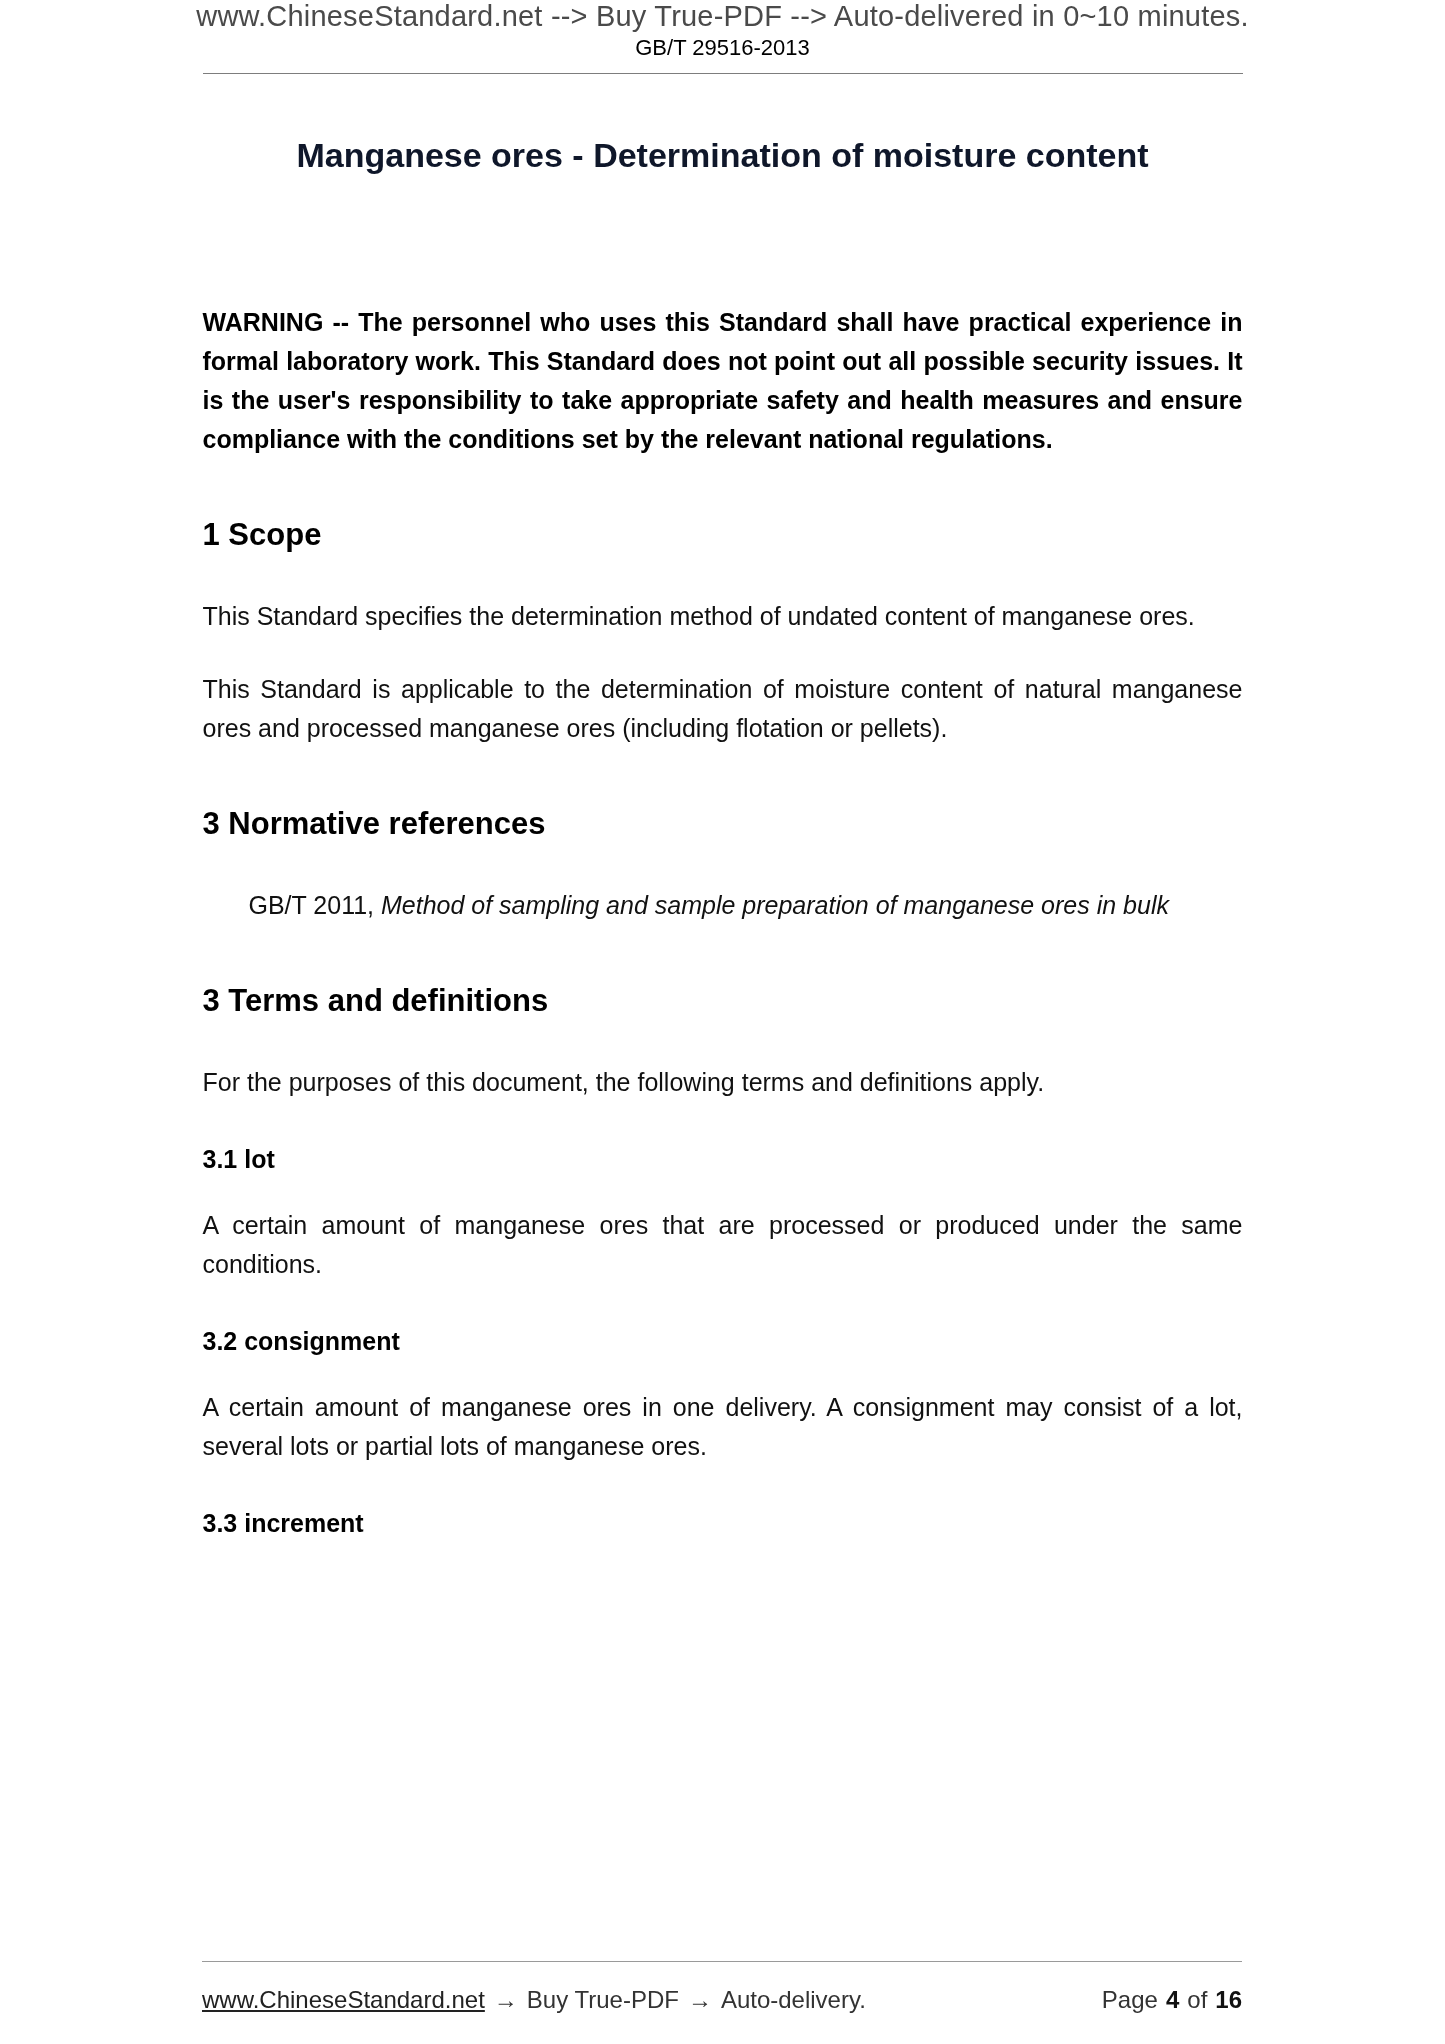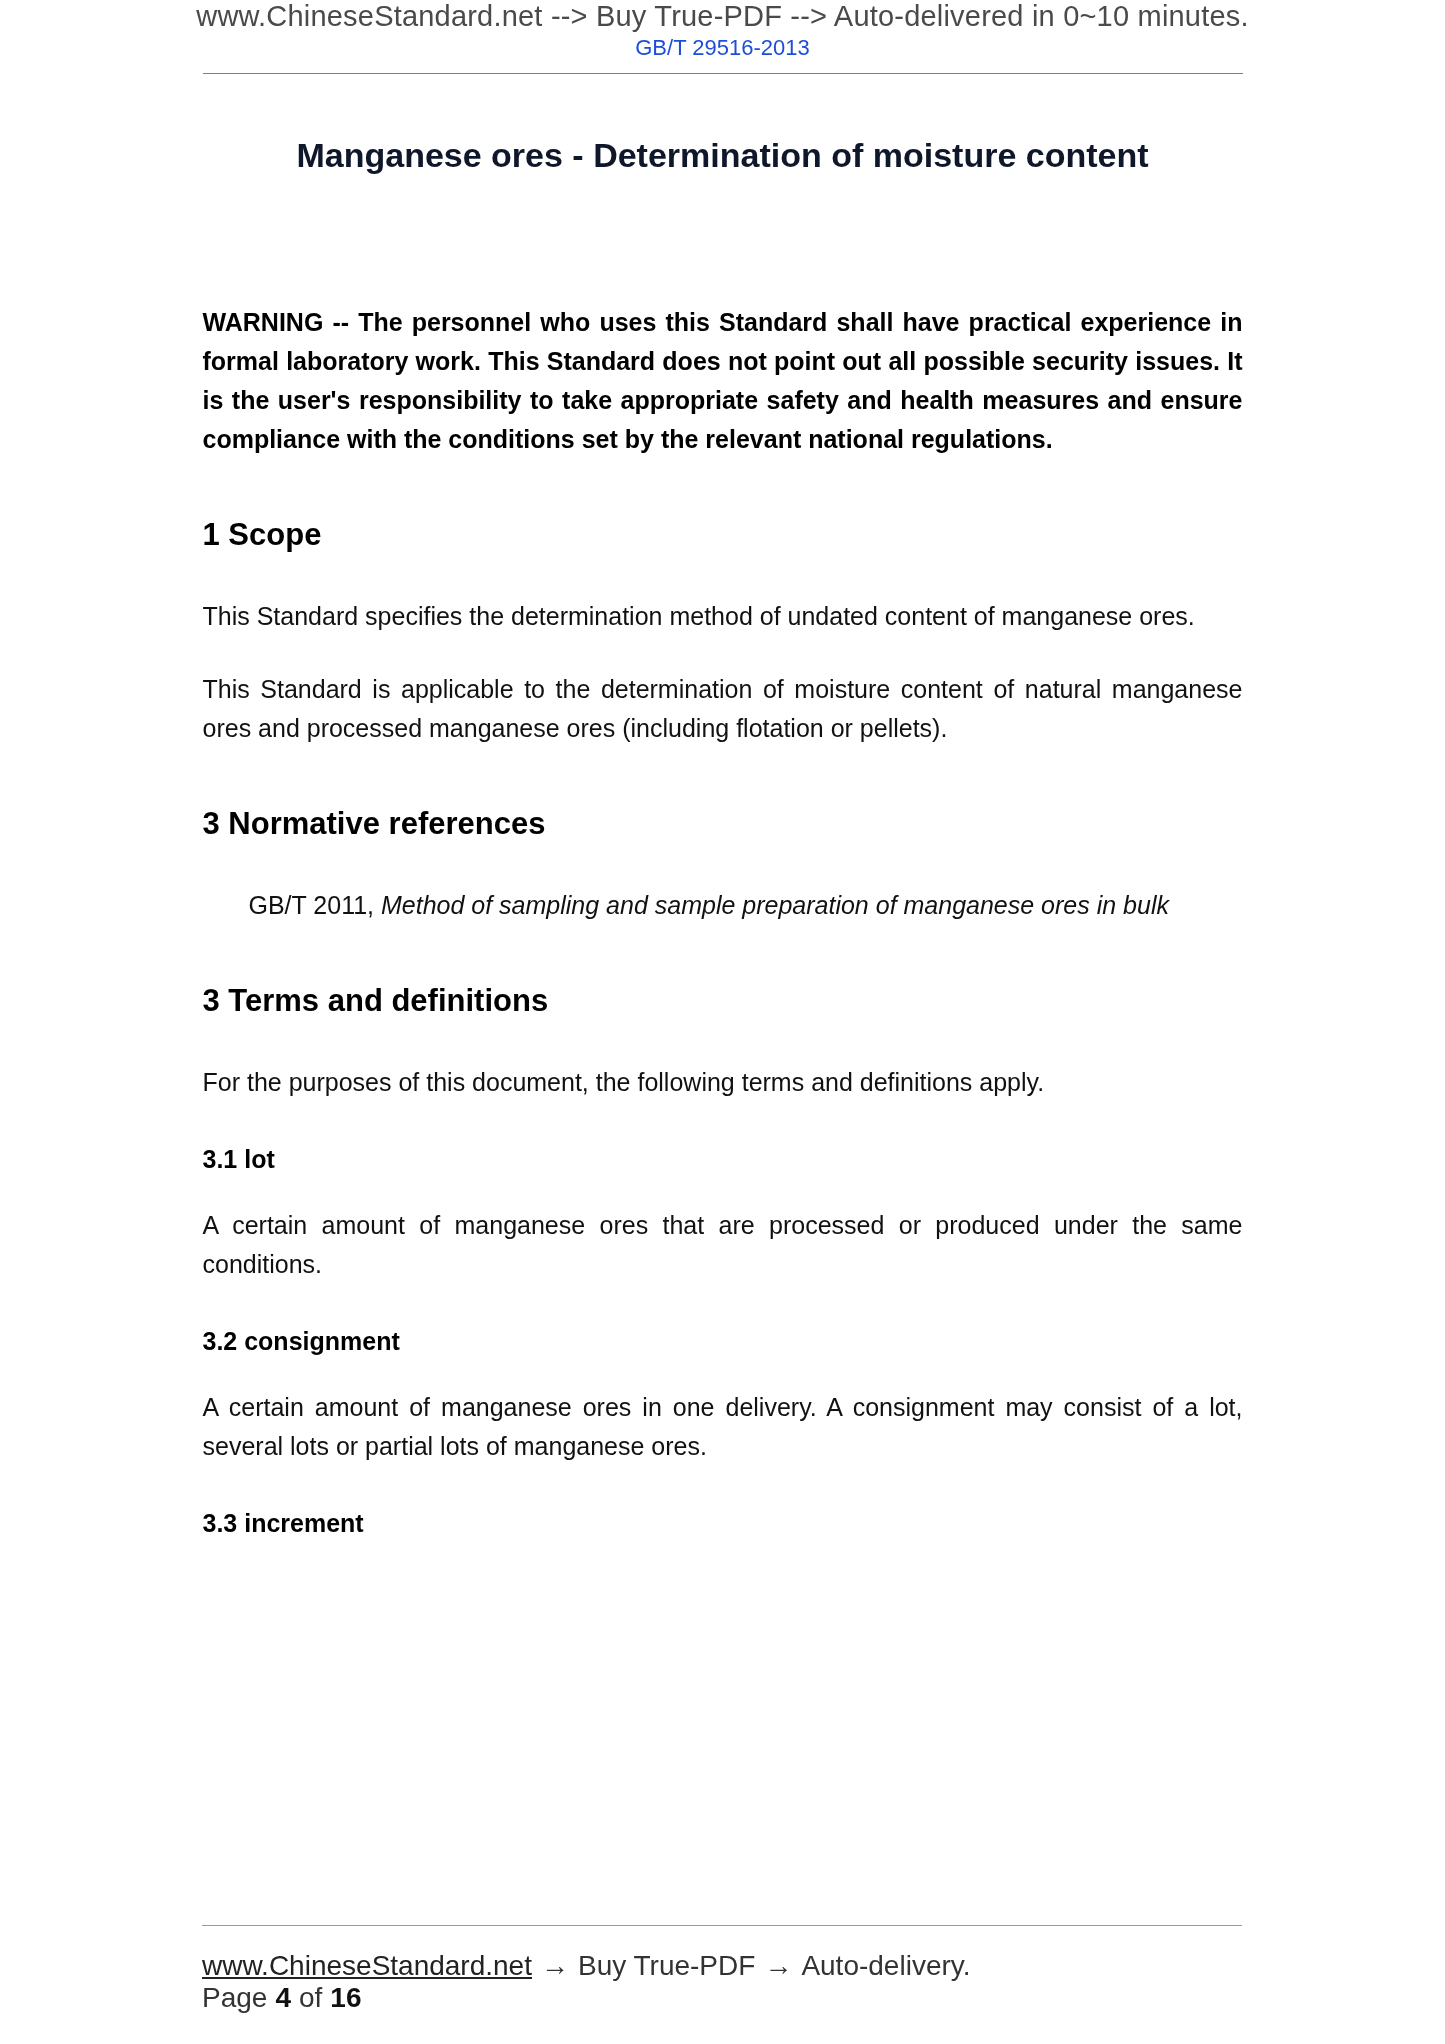--- a/index.html
+++ b/index.html
@@ -19,21 +19,21 @@
   .watermark {
     text-align: center;
     font-size: 29px;
     color: #4a4a4a;
     letter-spacing: 0.2px;
     white-space: nowrap;
   }
   .std-code {
     text-align: center;
     font-size: 22px;
-    color: #1d4ed8;
+    color: #000000;
     margin-top: 2px;
   }
 
   
   .content { width: 1040px; margin: 0 auto; }
 
   .header-rule {
     border: none;
     border-top: 1px solid #7d7d7d;
     margin-top: 12px;
@@ -86,23 +86,22 @@
   .footer-rule {
     border: none;
     border-top: 1px solid #9a9a9a;
     margin-bottom: 24px;
     width: 100%;
   }
   .footer-row {
     display: flex;
     justify-content: space-between;
     align-items: baseline;
-    font-size: 28px;
+    font-size: 24px;
     color: #333;
-    flex-direction: column;
   }
   .footer-left { display: flex; gap: 9px; align-items: baseline; }
   .footer-link { color: #222; text-decoration: underline; cursor: pointer; }
   .arrow { color: #333; }
   .footer-right { display: flex; gap: 8px; align-items: baseline; color: #333; }
   .footer-right b { font-weight: bold; color: #111; }
 </style>
 </head>
 <body>
 

